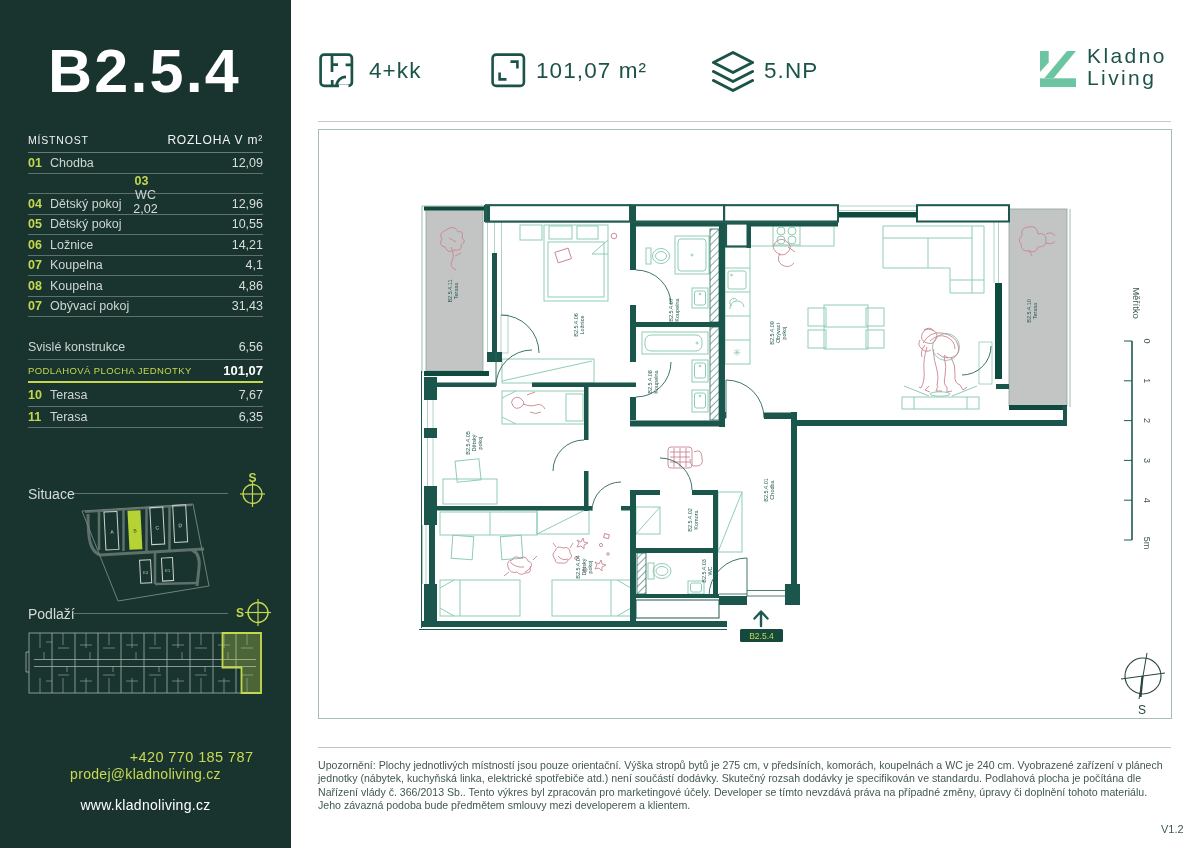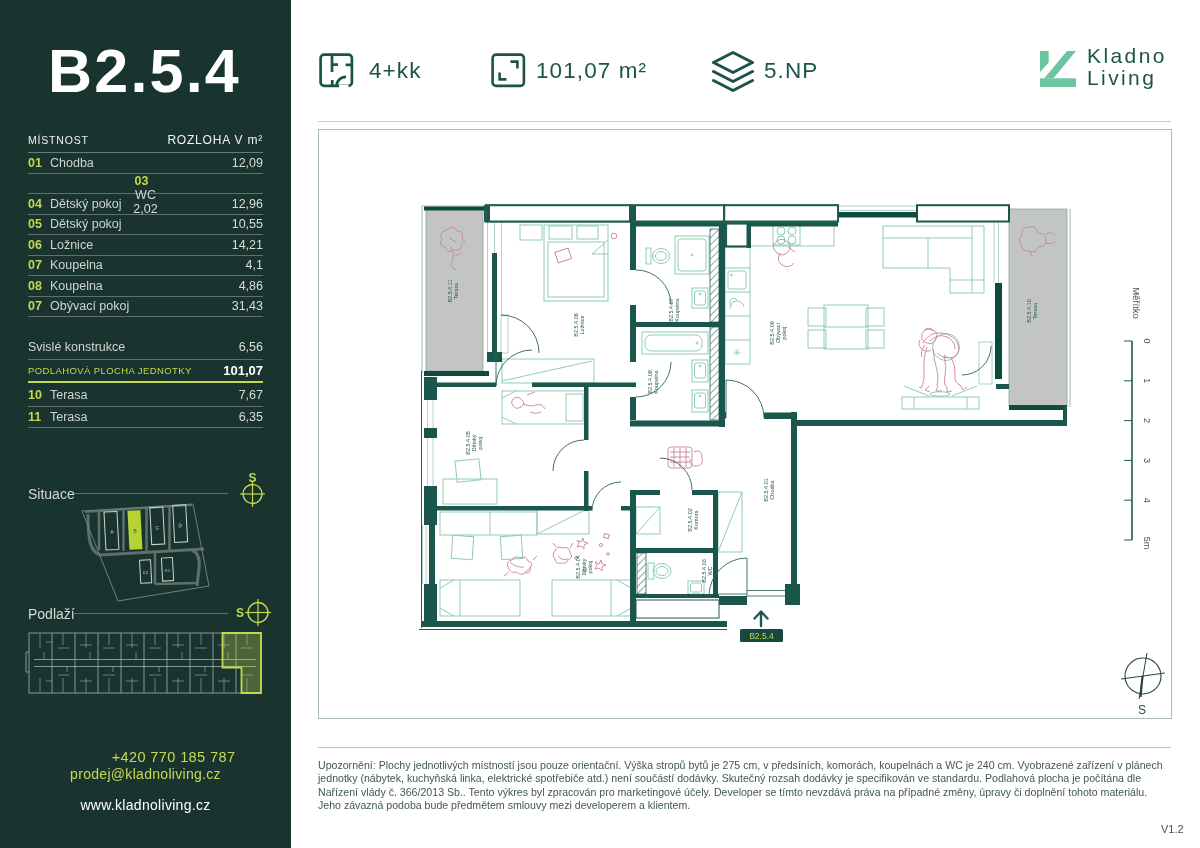--- a/index.html
+++ b/index.html
@@ -152,21 +152,21 @@
 <g stroke-width="0.6">
 <path d="M40,633 V648 M46,642 H52 M63,633 V645 M58,648 H69 M86,633 V648 M80,645 H92 M109,633 V645 M103,648 H115 M132,633 V648 M126,645 H138 M155,633 V645 M149,648 H161 M178,633 V648 M172,645 H184 M201,633 V645 M195,648 H207 M224,633 V648 M218,645 H230 M247,633 V645 M241,648 H253"></path>
 <path d="M40,693 V678 M46,681 H52 M63,693 V678 M58,675 H69 M86,693 V678 M80,681 H92 M109,693 V678 M103,675 H115 M132,693 V678 M126,681 H138 M155,693 V678 M149,675 H161 M178,693 V678 M172,681 H184 M201,693 V678 M195,675 H207 M224,693 V678 M218,681 H230 M247,693 V678 M241,675 H253"></path>
 <path d="M44,652 V659 M67,666 V672 M90,652 V659 M113,666 V672 M136,652 V659 M159,666 V672 M182,652 V659 M205,666 V672 M228,652 V659"></path>
 </g>
 </g>
 
 <path d="M222.5,633 H261 V693 H241.5 V667.5 H222.5 Z" fill="rgba(195,216,78,0.30)" stroke="#c3d84e" stroke-width="1.8"></path>
 </svg>
 
-<div class="abs" style="left:0;top:749px;width:347px;text-align:center;color:#c8d952;font-size:14.5px;font-weight:500;letter-spacing:0.4px;">+420 770 185 787</div>
+<div class="abs" style="left:0;top:749px;width:347px;text-align:center;color:#c8d952;font-size:14.5px;font-weight:500;letter-spacing:0.4px;padding-left:18px;">+420 770 185 787</div>
 
 <div class="abs" style="left:0;top:766px;width:291px;text-align:center;color:#c8d952;font-size:14px;font-weight:500;letter-spacing:0.3px;">prodej@kladnoliving.cz</div>
 
 <div class="abs" style="left:0;top:797px;width:291px;text-align:center;color:#fff;font-size:14px;font-weight:500;letter-spacing:0.3px;">www.kladnoliving.cz</div>
 
 <svg class="abs" style="left:319px;top:53px;" width="35" height="35" viewBox="0 0 35 35">
 <g stroke="#1b5349" fill="none" stroke-width="2.7">
 <rect x="1.6" y="1.6" width="31.3" height="31.3" rx="3.5"></rect>
 <path d="M13,1.6 V19 M13,11.7 H19 M33,11.9 H26.6 M13.2,27 V33 M17.5,33.2 A9.5,9.5 0 0 1 27,23.8"></path>
 </g>

